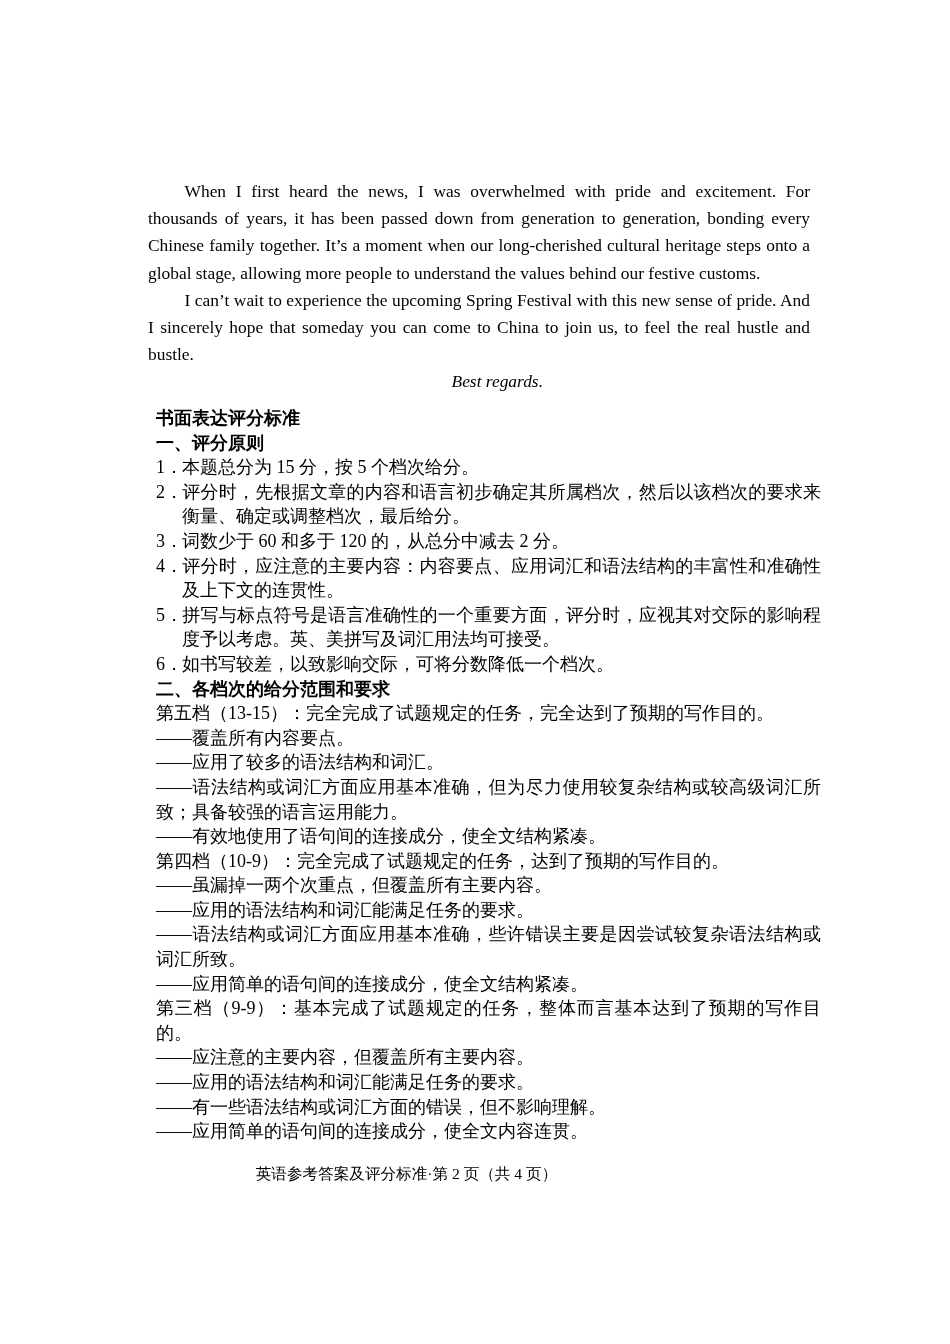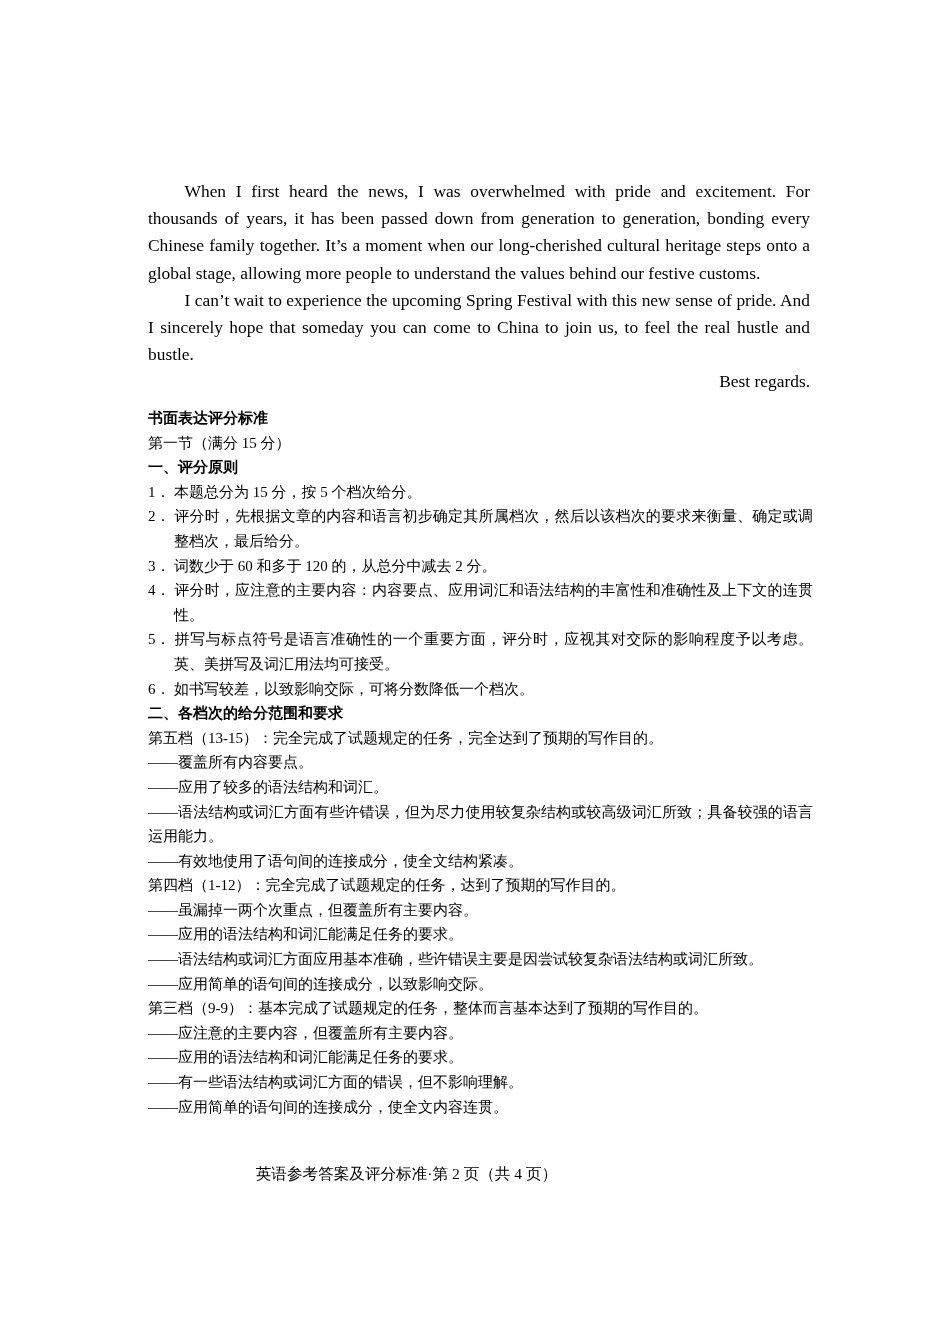--- a/index.html
+++ b/index.html
@@ -35,41 +35,42 @@
   .essay p {
     margin: 0;
     font-size: 17.4px;
     line-height: 27.2px;
     text-align: justify;
     text-justify: inter-word;
     text-indent: 2.1em;
     font-family: "Liberation Serif", "DejaVu Serif", serif;
   }
   .essay p.last-line {
-    text-align: right;
+    text-align: center;
+    font-style: italic;
   }
   .sig {
     margin: 0;
     font-size: 17.4px;
     line-height: 27.2px;
     text-align: right;
     text-indent: 0;
     font-family: "Liberation Serif", "DejaVu Serif", serif;
   }
   .sig-block {
     margin-top: 0;
   }
 
   
   .criteria {
     position: absolute;
-    left: 148px;
+    left: 156px;
     top: 406px;
     width: 665px;
-    font-size: 15px;
+    font-size: 18px;
     line-height: 24.6px;
     font-family: "Liberation Serif", "DejaVu Serif", serif;
   }
   .criteria .line {
     margin: 0;
     text-align: justify;
     text-justify: inter-character;
     white-space: normal;
   }
   .criteria .bold {
@@ -112,43 +113,42 @@
     <p>When I first heard the news, I was overwhelmed with pride and excitement. For thousands of years, it has been passed down from generation to generation, bonding every Chinese family together. It’s a moment when our long-cherished cultural heritage steps onto a global stage, allowing more people to understand the values behind our festive customs.</p>
     <p>I can’t wait to experience the upcoming Spring Festival with this new sense of pride. And I sincerely hope that someday you can come to China to join us, to feel the real hustle and bustle.</p>
     <p class="last-line">Best regards.</p>
     <div class="sig-block">
     </div>
   </div>
 
   <div class="criteria">
 
     <p class="line flat bold">书面表达评分标准</p>
-    <p class="line flat">第一节（满分 15 分）</p>
     <p class="line flat bold">一、评分原则</p>
 
     <p class="line numbered"><span class="num">1．</span><span>本题总分为 15 分，按 5 个档次给分。</span></p>
     <p class="line numbered"><span class="num">2．</span><span>评分时，先根据文章的内容和语言初步确定其所属档次，然后以该档次的要求来衡量、确定或调整档次，最后给分。</span></p>
     <p class="line numbered"><span class="num">3．</span><span>词数少于 60 和多于 120 的，从总分中减去 2 分。</span></p>
     <p class="line numbered"><span class="num">4．</span><span>评分时，应注意的主要内容：内容要点、应用词汇和语法结构的丰富性和准确性及上下文的连贯性。</span></p>
     <p class="line numbered"><span class="num">5．</span><span>拼写与标点符号是语言准确性的一个重要方面，评分时，应视其对交际的影响程度予以考虑。英、美拼写及词汇用法均可接受。</span></p>
     <p class="line numbered"><span class="num">6．</span><span>如书写较差，以致影响交际，可将分数降低一个档次。</span></p>
 
     <p class="line flat bold">二、各档次的给分范围和要求</p>
 
     <p class="line flat">第五档（13-15）：完全完成了试题规定的任务，完全达到了预期的写作目的。</p>
     <p class="line flat">——覆盖所有内容要点。</p>
     <p class="line flat">——应用了较多的语法结构和词汇。</p>
-    <p class="line flat">——语法结构或词汇方面有些许错误，但为尽力使用较复杂结构或较高级词汇所致；具备较强的语言运用能力。</p>
+    <p class="line flat">——语法结构或词汇方面应用基本准确，但为尽力使用较复杂结构或较高级词汇所致；具备较强的语言运用能力。</p>
     <p class="line flat">——有效地使用了语句间的连接成分，使全文结构紧凑。</p>
 
-    <p class="line flat">第四档（1-12）：完全完成了试题规定的任务，达到了预期的写作目的。</p>
+    <p class="line flat">第四档（10-9）：完全完成了试题规定的任务，达到了预期的写作目的。</p>
     <p class="line flat">——虽漏掉一两个次重点，但覆盖所有主要内容。</p>
     <p class="line flat">——应用的语法结构和词汇能满足任务的要求。</p>
     <p class="line flat">——语法结构或词汇方面应用基本准确，些许错误主要是因尝试较复杂语法结构或词汇所致。</p>
-    <p class="line flat">——应用简单的语句间的连接成分，以致影响交际。</p>
+    <p class="line flat">——应用简单的语句间的连接成分，使全文结构紧凑。</p>
 
     <p class="line flat">第三档（9-9）：基本完成了试题规定的任务，整体而言基本达到了预期的写作目的。</p>
     <p class="line flat">——应注意的主要内容，但覆盖所有主要内容。</p>
     <p class="line flat">——应用的语法结构和词汇能满足任务的要求。</p>
     <p class="line flat">——有一些语法结构或词汇方面的错误，但不影响理解。</p>
     <p class="line flat">——应用简单的语句间的连接成分，使全文内容连贯。</p>
 
 
   </div>
 

